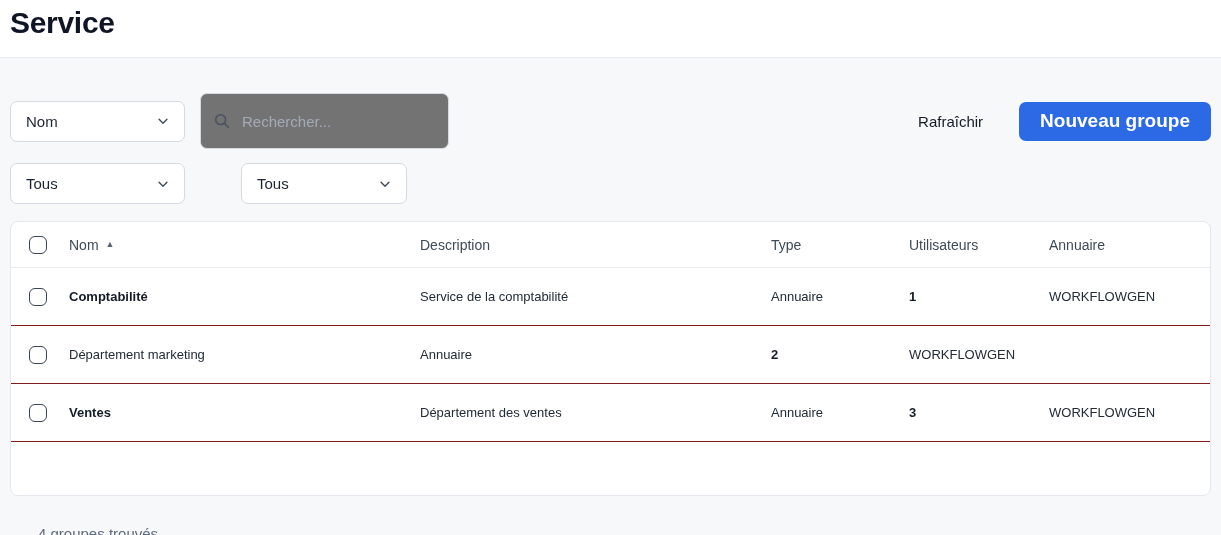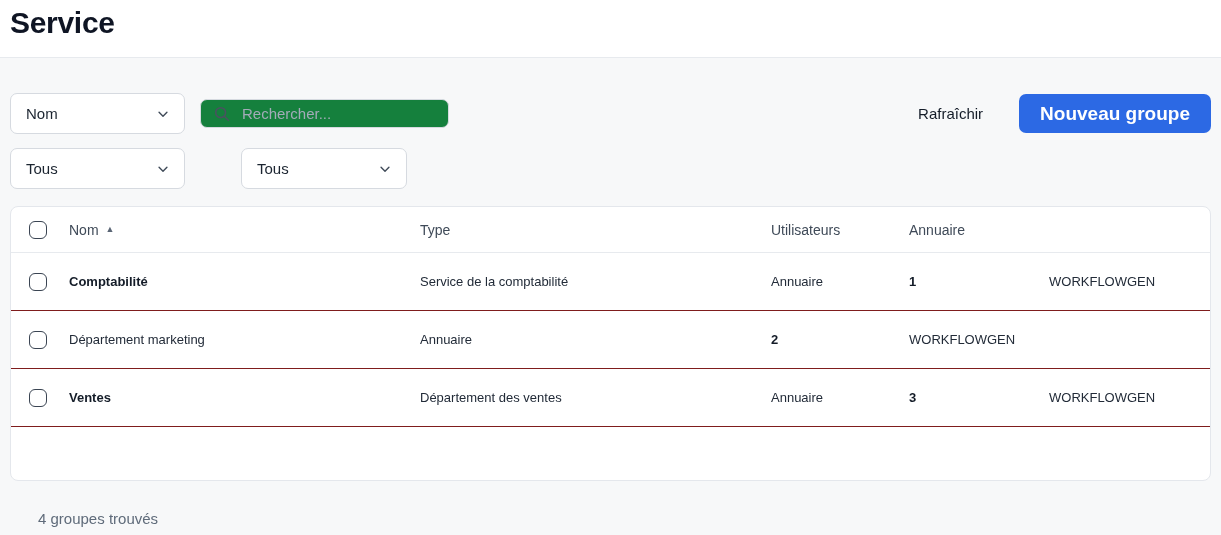--- a/index.html
+++ b/index.html
@@ -69,24 +69,24 @@
   }
   .search-wrap .search-icon {
     position: absolute;
     left: 13px;
     top: 50%;
     transform: translateY(-50%);
     display: flex;
   }
   .search-input {
     width: 100%;
-    height: 29px;
+    height: 56px;
     border: 1px solid #d6dae0;
     border-radius: 7px;
-    background: #15803d;
+    background: #737373;
     padding: 0 12px 0 41px;
     font-size: 15px;
     font-family: "Liberation Sans", "DejaVu Sans", sans-serif;
     color: #1b2430;
     outline: none;
   }
   .search-input::placeholder { color: #a3abb8; }
 
   .toolbar-spacer { flex: 1; }
 
@@ -219,20 +219,21 @@
   <section class="table-card">
 
     <div class="t-row t-head">
       <div class="cell-check">
         <span class="checkbox"></span>
       </div>
       <div class="col-name-head">
         <span>Nom</span>
         <span class="sort-arrow">▲</span>
       </div>
+      <div>Description</div>
       <div>Type</div>
       <div>Utilisateurs</div>
       <div>Annuaire</div>
     </div>
 
     <div class="t-row t-body-row">
       <div class="cell-check">
         <span class="checkbox"></span>
       </div>
       <div class="cell-name">Comptabilité</div>

